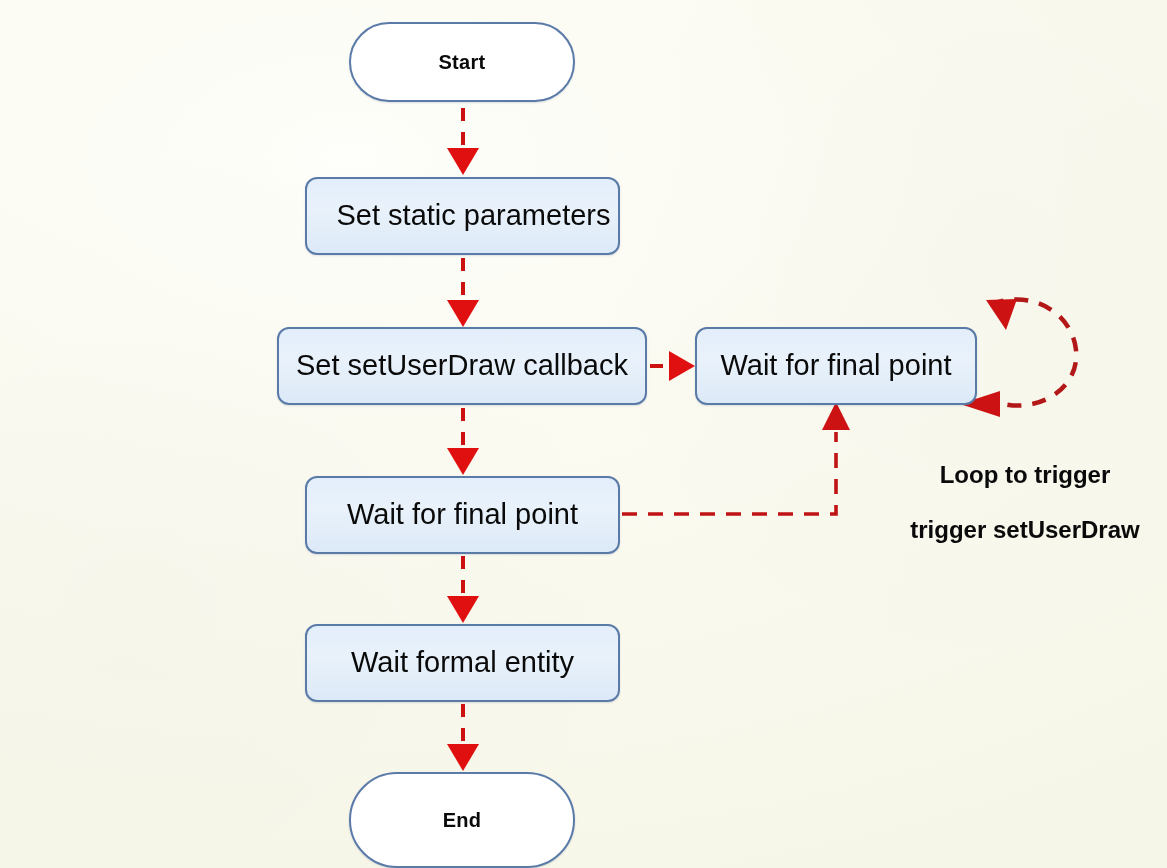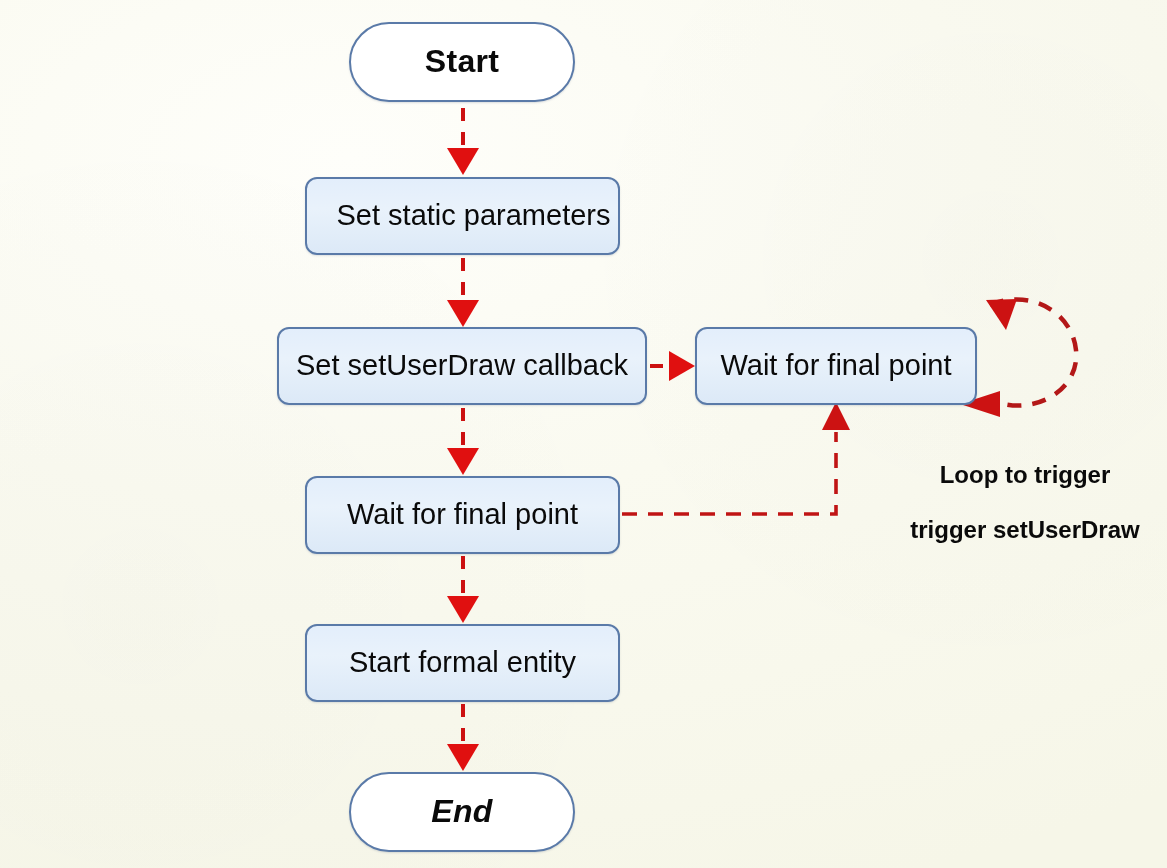--- a/index.html
+++ b/index.html
@@ -40,21 +40,21 @@
   .node .label {
     display: block;
     line-height: 1.1;
     white-space: nowrap;
   }
   
   .terminator {
     background: #ffffff;
     border: 2px solid #5a7aa8;
     border-radius: 999px;
-    font-size: 32px;
+    font-size: 20px;
     font-weight: bold;
     letter-spacing: 0.3px;
     box-shadow: 0 1px 2px rgba(60,80,110,0.18);
   }
   
   .process {
     background: linear-gradient(180deg, #e3eefb 0%, #e9f2fb 40%, #dce9f7 100%);
     border: 2px solid #5a7aa8;
     border-radius: 12px;
     font-size: 29px;
@@ -173,24 +173,24 @@
 
   <div class="node process" style="left:695px; top:327px; width:282px; height:78px;">
     <span class="label">Wait for final point</span>
   </div>
 
   <div class="node process" style="left:305px; top:476px; width:315px; height:78px;">
     <span class="label">Wait for final point</span>
   </div>
 
   <div class="node process" style="left:305px; top:624px; width:315px; height:78px;">
-    <span class="label">Start formal entity</span>
+    <span class="label">Wait formal entity</span>
   </div>
 
-  <div class="node terminator" style="left:349px; top:772px; width:226px; height:80px;font-style:italic;">
+  <div class="node terminator" style="left:349px; top:772px; width:226px; height:96px;">
     <span class="label">End</span>
   </div>
 
   <div class="caption" style="left:880px; top:434px; width:290px;">
     <div>Loop to trigger</div>
     <div>trigger setUserDraw</div>
   </div>
 
 </div>
 

